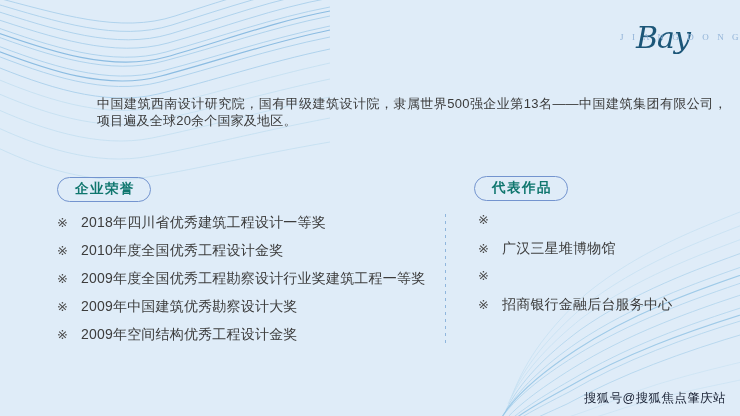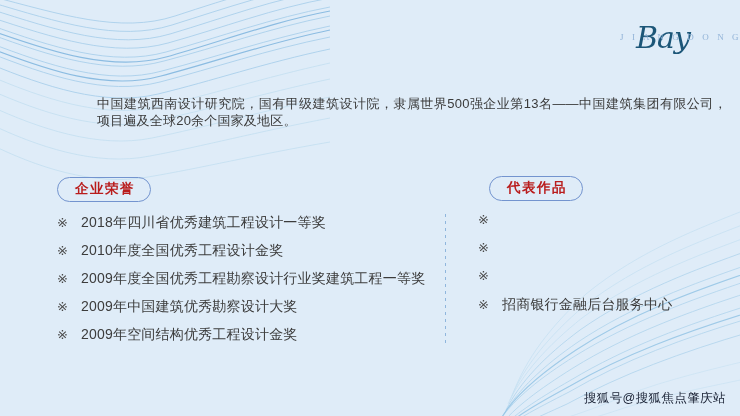--- a/index.html
+++ b/index.html
@@ -79,30 +79,30 @@
     text-align: justify;
     margin-left: 40px;
   }
 
   
   .pill {
     position: absolute;
     display: inline-block;
     border: 1px solid #7394cf;
     border-radius: 999px;
-    color: #b91c1c;
+    color: #0f766e;
     font-size: 13.5px;
     font-weight: bold;
     letter-spacing: 1.5px;
     padding: 4px 15px 5px 17px;
     line-height: 1;
     white-space: nowrap;
   }
   #heading-honors { left: 57px; top: 177px; }
-  #heading-works  { left: 489px; top: 176px; }
+  #heading-works  { left: 474px; top: 176px; }
 
   
   .column { position: absolute; }
   #column-honors { left: 57px; top: 214px; width: 380px; }
   #column-works  { left: 478px; top: 212px; width: 230px; }
 
   .list-item {
     display: flex;
     align-items: baseline;
     height: 28px;
@@ -239,20 +239,21 @@
       <span class="item-text">2009年空间结构优秀工程设计金奖</span>
     </div>
   </div>
 
   <div class="column" id="column-works">
     <div class="list-item">
       <span class="bullet-mark">※</span>
     </div>
     <div class="list-item">
       <span class="bullet-mark">※</span>
+      <span class="item-text">广汉三星堆博物馆</span>
     </div>
     <div class="list-item">
       <span class="bullet-mark">※</span>
     </div>
     <div class="list-item">
       <span class="bullet-mark">※</span>
       <span class="item-text">招商银行金融后台服务中心</span>
     </div>
   </div>
 

